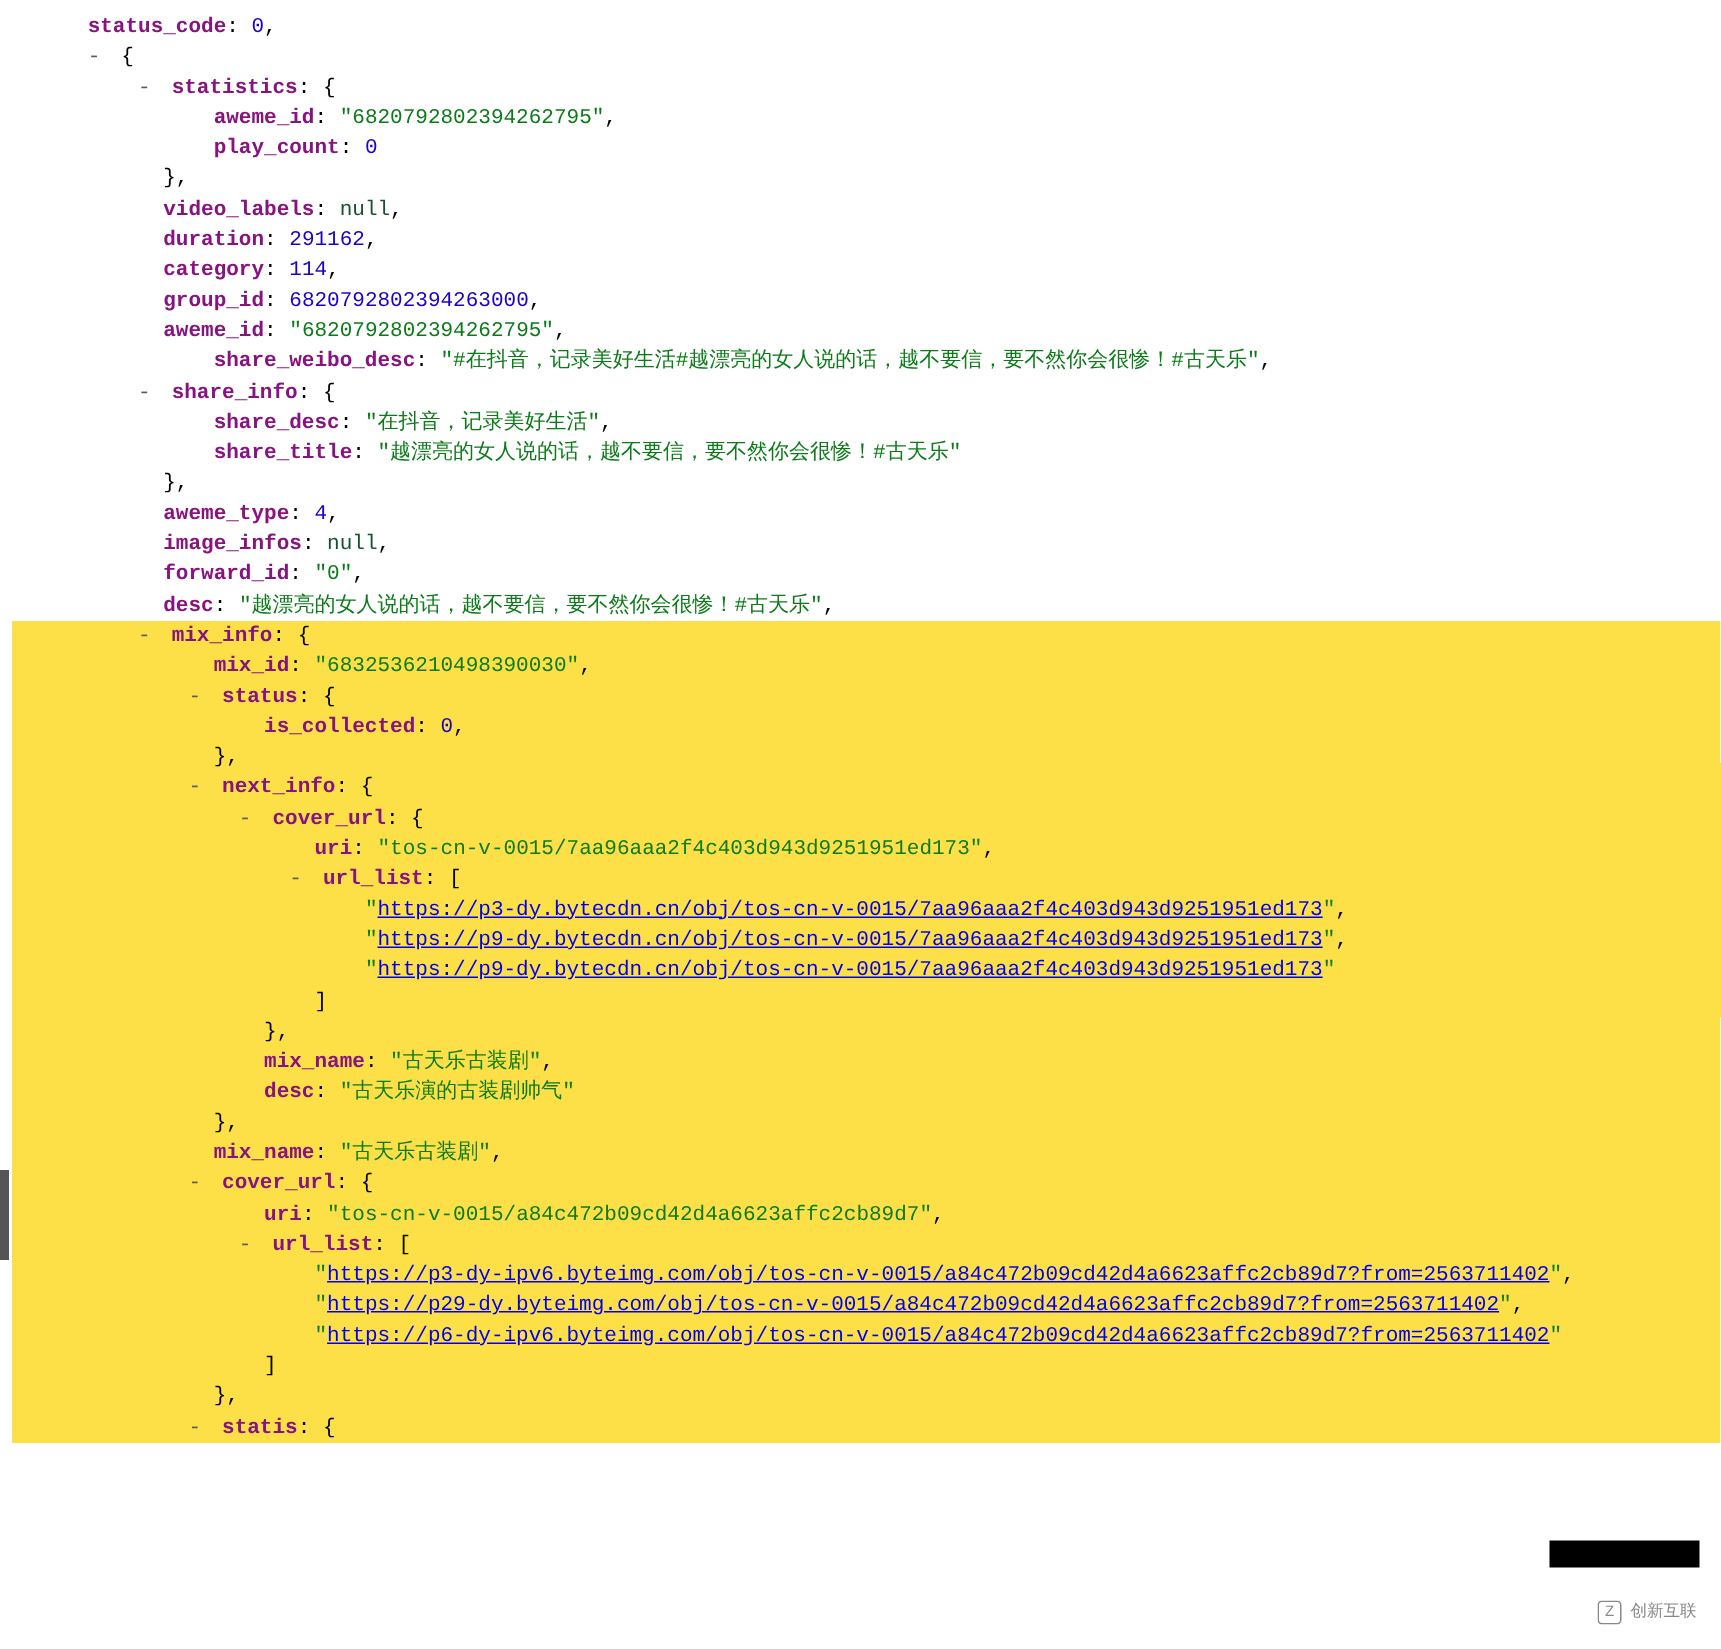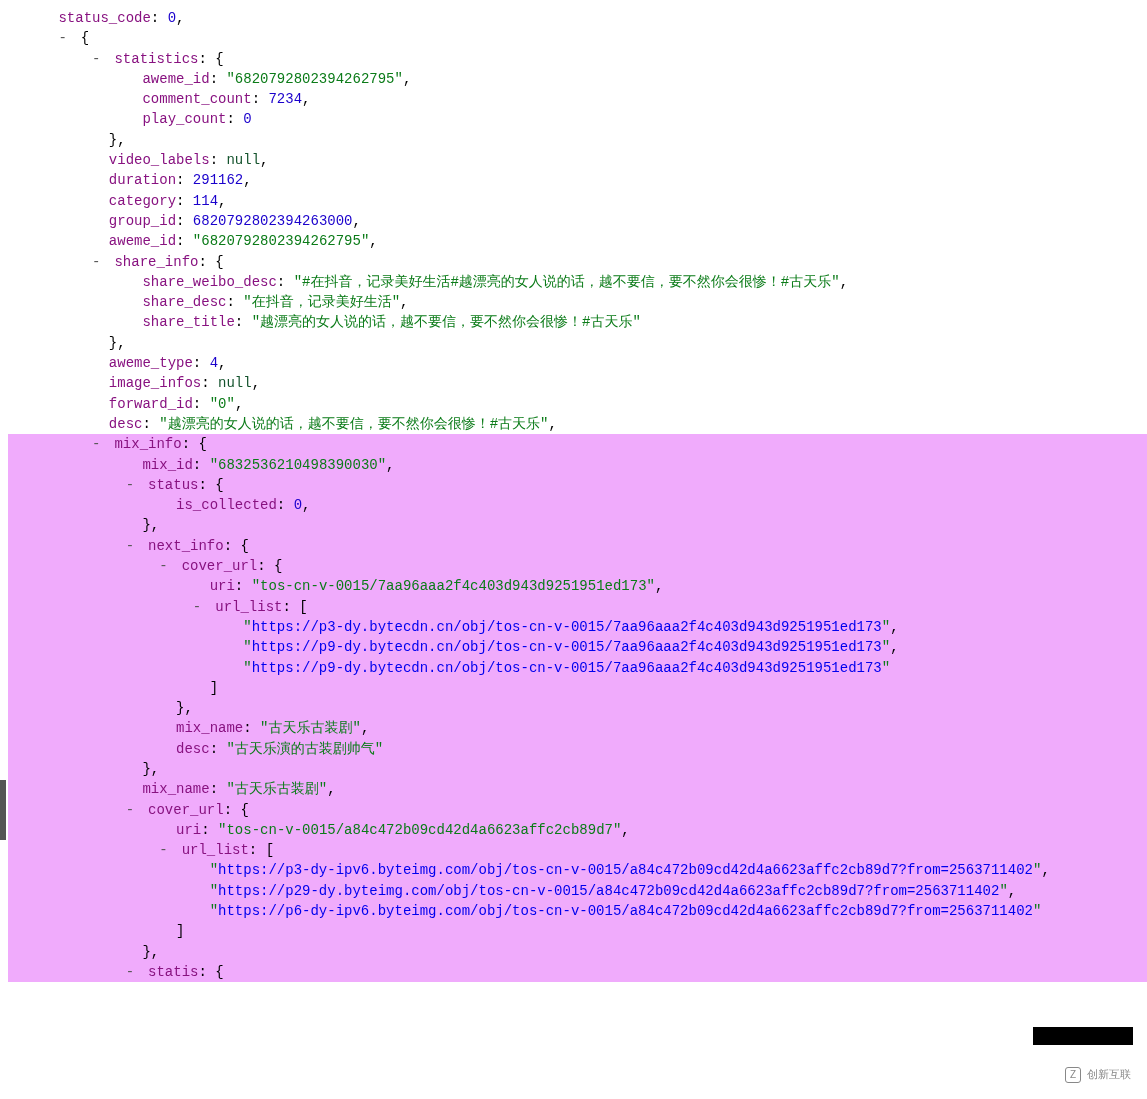--- a/index.html
+++ b/index.html
@@ -15,27 +15,27 @@
     width:1147px;
   }
   .line { white-space: pre; }
   .toggle {
     display: inline-block;
     width: 14px;
     color: #5a5a5a;
     cursor: pointer;
     user-select: none;
   }
-  .key { color: #881280; font-weight: normal; }
+  .key { color: #881280; font-weight: bold; }
   .punct { color: #000; }
   .str { color: #0b7b18; }
   .num { color: #1a01cc; }
   .null { color: #14532d; }
-  .link { color: #0000ee; }
-  .hl { background: #f0abfc; display:block; }
+  .link { color: #0000ee; text-decoration: underline; }
+  .hl { background: #fde047; display:block; }
   .watermark {
     position: fixed; right: 16px; bottom: 16px;
     font-size: 11px; color: #888; font-family: sans-serif;
     display:flex; align-items:center; gap:6px;
   }
   .watermark .zbox { width:16px;height:16px;border:1px solid #888;border-radius:3px;display:flex;align-items:center;justify-content:center;font-size:10px;}
   .leftbar { position:fixed; left:0; top:780px; width:6px; height:60px; background:#555;}
   .blackbox { position:fixed; right:14px; bottom:54px; width:100px; height:18px; background:#000;}
 </style>
 </head>
@@ -45,41 +45,40 @@
 
 <div class="line">      <span class="key">status_code</span><span class="punct">:</span> <span class="num">0</span><span class="punct">,</span></div>
 
 
 <div class="line">      <span class="toggle">-</span> <span class="punct">{</span></div>
 
 <div class="line">          <span class="toggle">-</span> <span class="key">statistics</span><span class="punct">:</span> <span class="punct">{</span></div>
 
 <div class="line">                <span class="key">aweme_id</span><span class="punct">:</span> <span class="str">"<span>6820792802394262795</span>"</span><span class="punct">,</span></div>
 
-<div class="line">                <span class="key">comment_count</span><span class="punct">:</span> <span class="num">7234</span><span class="punct">,</span></div>
 
 
 <div class="line">                <span class="key">play_count</span><span class="punct">:</span> <span class="num">0</span></div>
 
 <div class="line">            <span class="punct">}</span><span class="punct">,</span></div>
 
 <div class="line">            <span class="key">video_labels</span><span class="punct">:</span> <span class="null">null</span><span class="punct">,</span></div>
 
 <div class="line">            <span class="key">duration</span><span class="punct">:</span> <span class="num">291162</span><span class="punct">,</span></div>
 
 
 <div class="line">            <span class="key">category</span><span class="punct">:</span> <span class="num">114</span><span class="punct">,</span></div>
 
 <div class="line">            <span class="key">group_id</span><span class="punct">:</span> <span class="num">6820792802394263000</span><span class="punct">,</span></div>
 
 <div class="line">            <span class="key">aweme_id</span><span class="punct">:</span> <span class="str">"<span>6820792802394262795</span>"</span><span class="punct">,</span></div>
 
+<div class="line">                <span class="key">share_weibo_desc</span><span class="punct">:</span> <span class="str">"<span>#在抖音，记录美好生活#越漂亮的女人说的话，越不要信，要不然你会很惨！#古天乐</span>"</span><span class="punct">,</span></div>
+
 <div class="line">          <span class="toggle">-</span> <span class="key">share_info</span><span class="punct">:</span> <span class="punct">{</span></div>
-
-<div class="line">                <span class="key">share_weibo_desc</span><span class="punct">:</span> <span class="str">"<span>#在抖音，记录美好生活#越漂亮的女人说的话，越不要信，要不然你会很惨！#古天乐</span>"</span><span class="punct">,</span></div>
 
 <div class="line">                <span class="key">share_desc</span><span class="punct">:</span> <span class="str">"<span>在抖音，记录美好生活</span>"</span><span class="punct">,</span></div>
 
 <div class="line">                <span class="key">share_title</span><span class="punct">:</span> <span class="str">"<span>越漂亮的女人说的话，越不要信，要不然你会很惨！#古天乐</span>"</span></div>
 
 <div class="line">            <span class="punct">}</span><span class="punct">,</span></div>
 
 <div class="line">            <span class="key">aweme_type</span><span class="punct">:</span> <span class="num">4</span><span class="punct">,</span></div>
 
 <div class="line">            <span class="key">image_infos</span><span class="punct">:</span> <span class="null">null</span><span class="punct">,</span></div>

